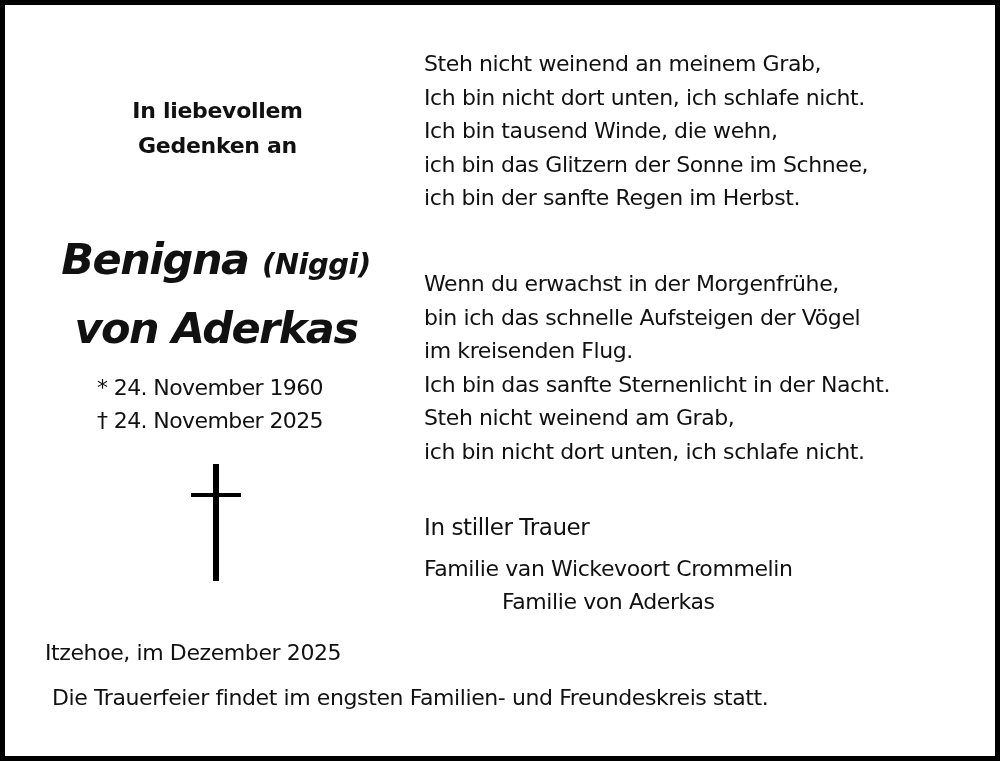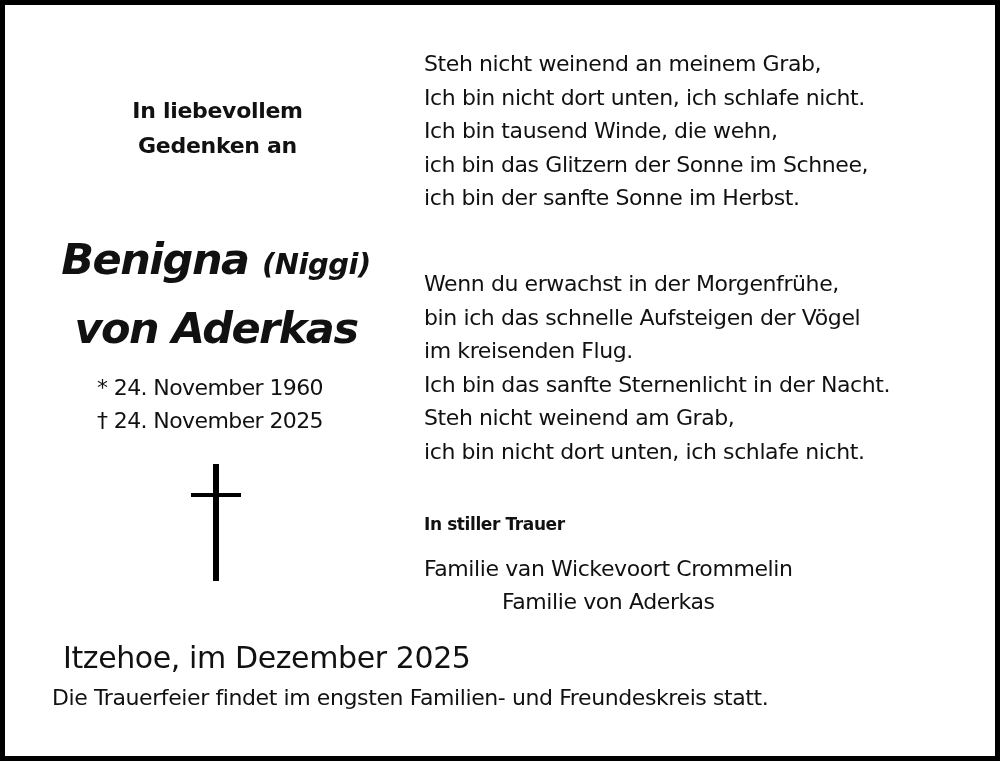--- a/index.html
+++ b/index.html
@@ -60,34 +60,34 @@
 
     .author {
       right: 50px; top: 475px;
       font-style: italic;
       font-size: 16px;
       letter-spacing: -0.6px;
       font-family: "DejaVu Serif", serif;
     }
     .mourning-title {
       left: 419px; top: 509px;
-      font-weight: bold;
-      font-size: 17px;
+      font-weight: normal;
+      font-size: 23px;
       letter-spacing: -0.4px;
     }
     .families {
       left: 419px; top: 547px;
       font-size: 22px;
       line-height: 33px;
       letter-spacing: -0.4px;
       text-align: center;
     }
     .place {
-      left: 58px; top: 635px;
-      font-size: 30px;
+      left: 40px; top: 635px;
+      font-size: 22px;
       letter-spacing: -0.4px;
     }
     .ceremony {
       left: 47px; top: 680px;
       font-size: 22px;
       letter-spacing: -0.4px;
     }
     .line { display: block; }
   </style>
 </head>
@@ -116,21 +116,21 @@
   <div>
     <div class="cross-v"></div>
     <div class="cross-h"></div>
   </div>
 
   <div class="abs poem poem1">
     <span class="line">Steh nicht weinend an meinem Grab,</span>
     <span class="line">Ich bin nicht dort unten, ich schlafe nicht.</span>
     <span class="line">Ich bin tausend Winde, die wehn,</span>
     <span class="line">ich bin das Glitzern der Sonne im Schnee,</span>
-    <span class="line">ich bin der sanfte Sonne im Herbst.</span>
+    <span class="line">ich bin der sanfte Regen im Herbst.</span>
   </div>
 
   <div class="abs poem poem2">
     <span class="line">Wenn du erwachst in der Morgenfrühe,</span>
     <span class="line">bin ich das schnelle Aufsteigen der Vögel</span>
     <span class="line">im kreisenden Flug.</span>
     <span class="line">Ich bin das sanfte Sternenlicht in der Nacht.</span>
     <span class="line">Steh nicht weinend am Grab,</span>
     <span class="line">ich bin nicht dort unten, ich schlafe nicht.</span>
   </div>

